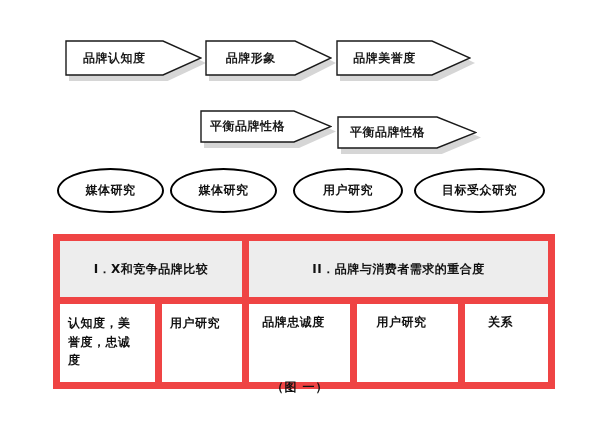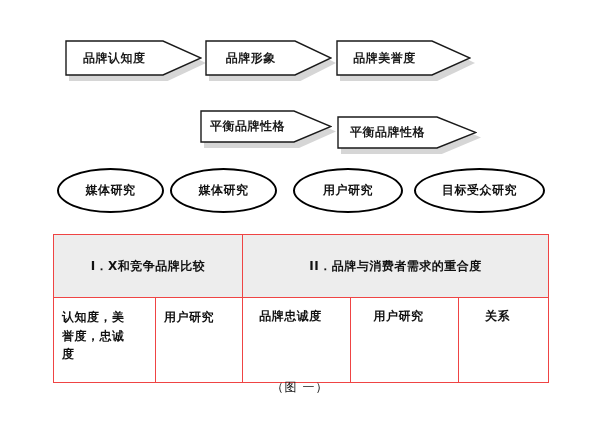--- a/index.html
+++ b/index.html
@@ -86,21 +86,21 @@
   
   #matrix-table {
     position: absolute;
     left: 53px;
     top: 234px;
     width: 495px;
     border-collapse: collapse;
     table-layout: fixed;
   }
   #matrix-table td {
-    border: 1px solid #ef4444;
+    border: 7px solid #ef4444;
     box-sizing: border-box;
     font-size: 12px;
     font-weight: bold;
     color: #111111;
     letter-spacing: 0.5px;
   }
   #matrix-table tr.header-row td {
     background: #ededed;
     height: 63px;
     text-align: center;
@@ -119,21 +119,21 @@
   }
 
   
   #figure-caption {
     position: absolute;
     left: 0;
     top: 379px;
     width: 600px;
     text-align: center;
     font-size: 12px;
-    font-weight: normal;
+    font-weight: bold;
     letter-spacing: 1px;
     color: #111111;
   }
 </style>
 </head>
 <body>
 
 <div id="canvas">
 
   <div class="arrow" style="left:65px; top:40px; width:137px; height:36px;text-align:center;">

